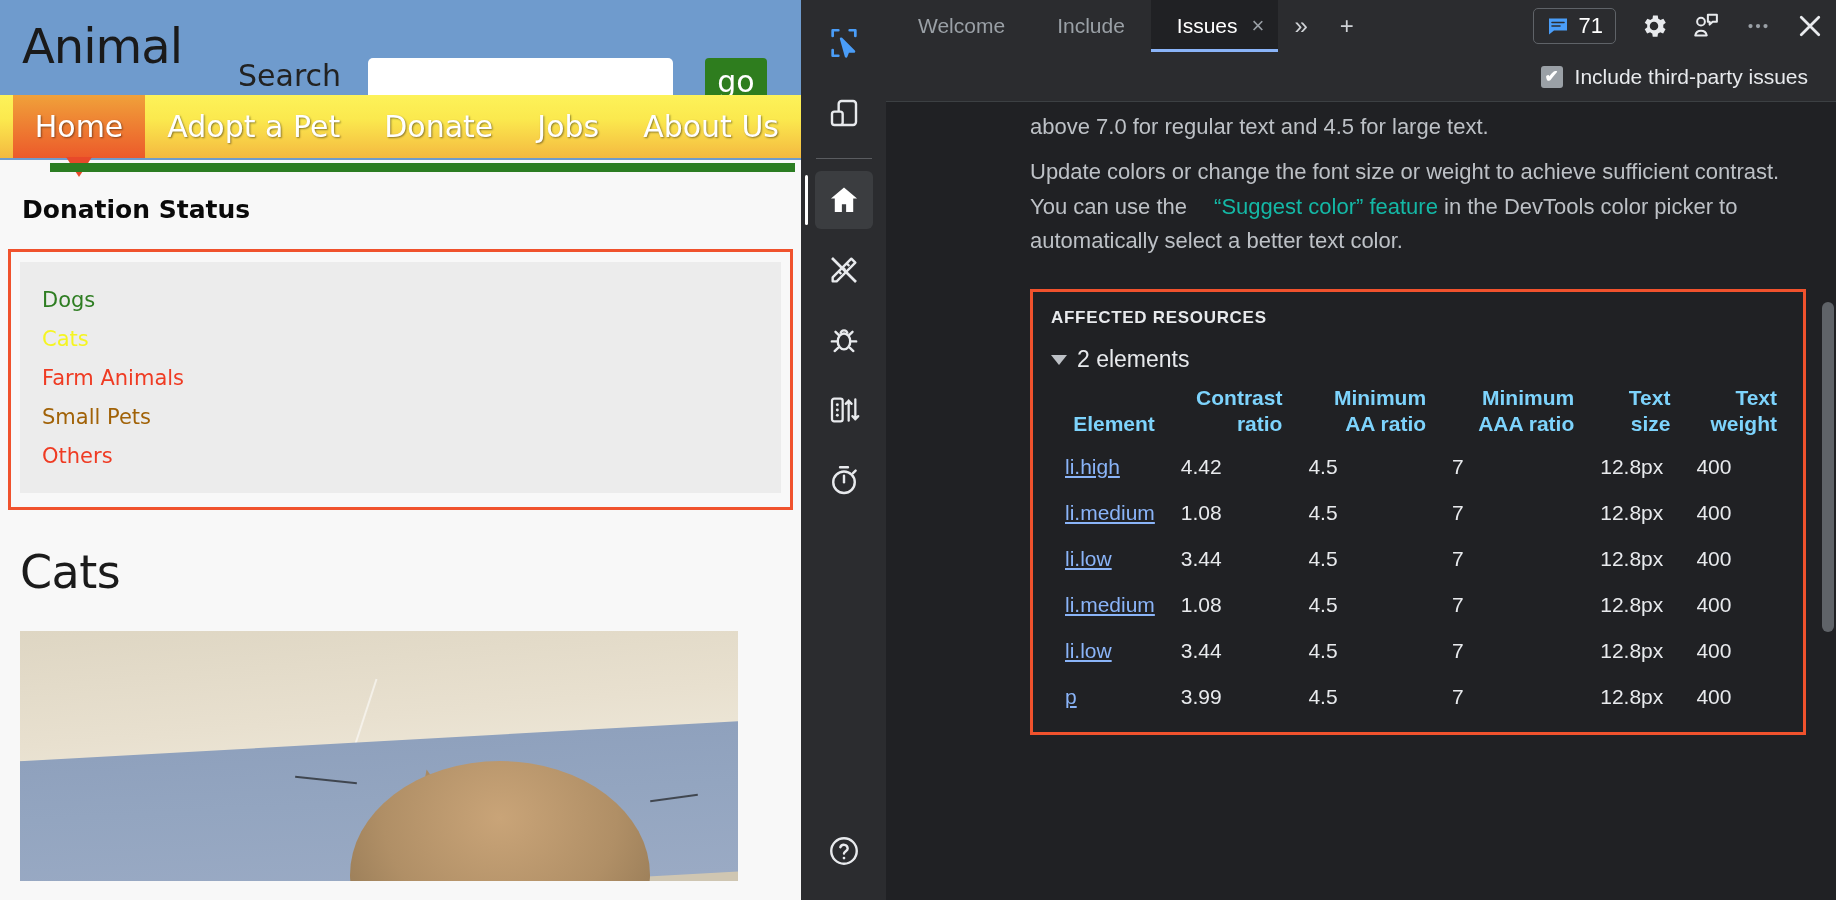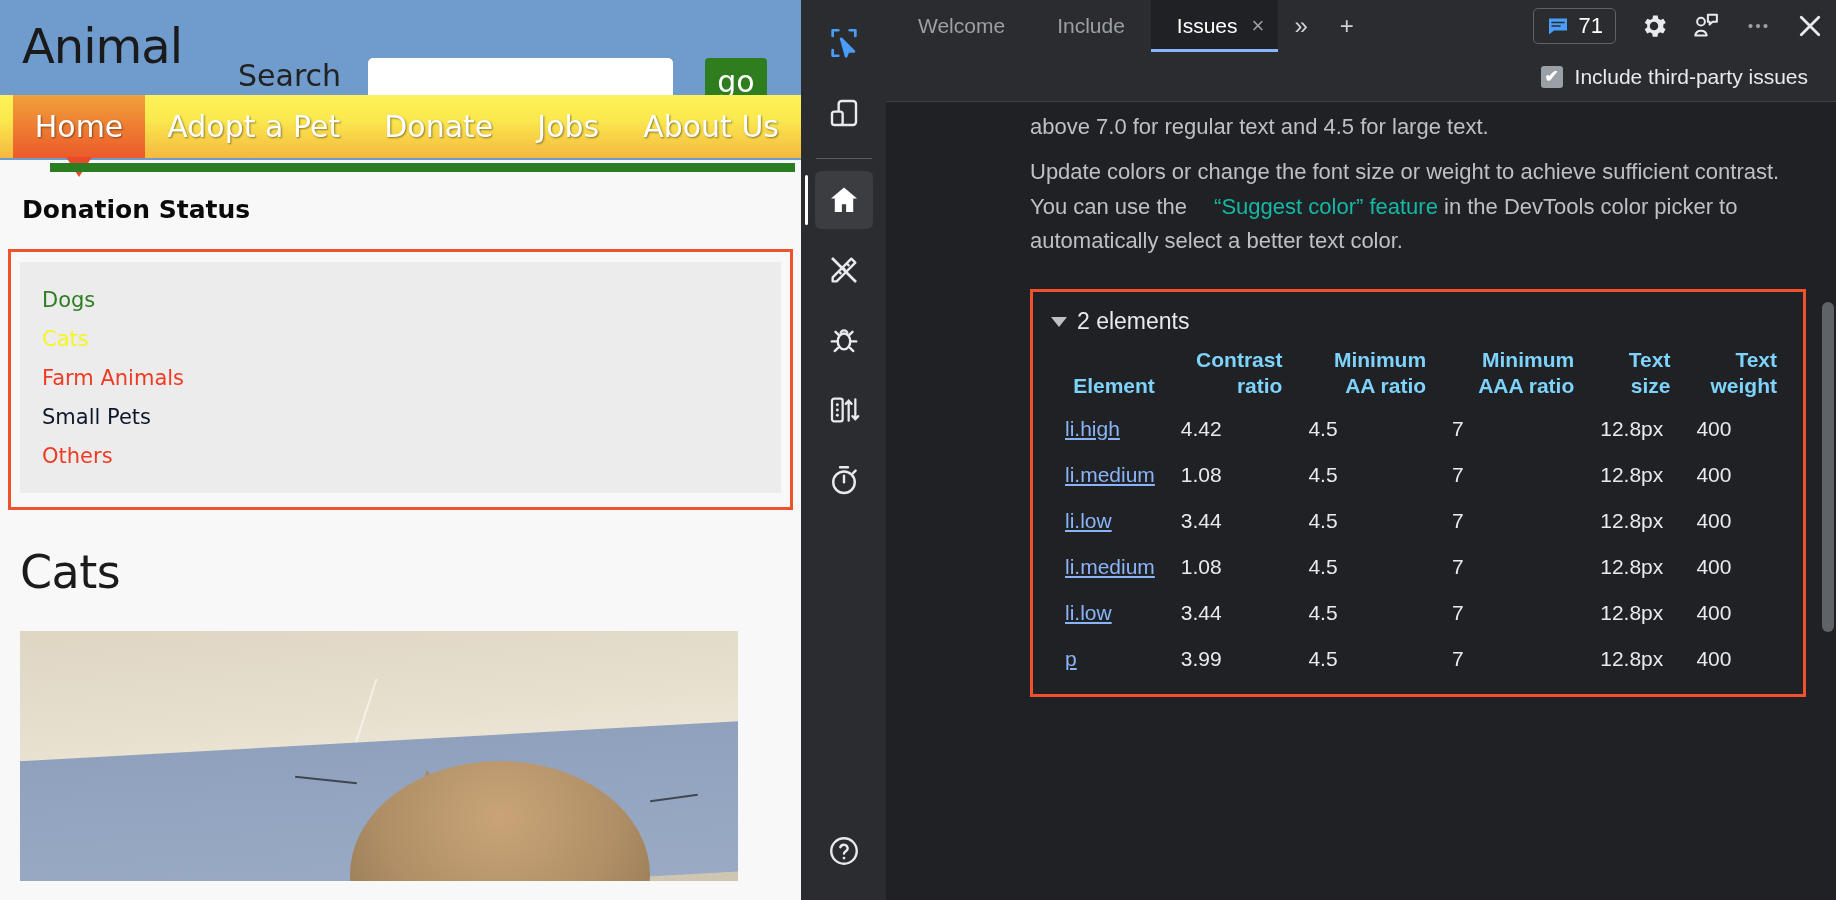--- a/index.html
+++ b/index.html
@@ -432,21 +432,21 @@
     </div>
 
     <div class="content">
       <div class="donation-title">Donation Status</div>
 
       <div class="highlight-box">
         <ul class="status-list">
           <li style="color:#2e7d22">Dogs</li>
           <li style="color:#f5f522">Cats</li>
           <li style="color:#ef3b23">Farm Animals</li>
-          <li style="color:#0f172a">Small Pets</li>
+          <li style="color:#a16207">Small Pets</li>
           <li style="color:#ef3b23">Others</li>
         </ul>
       </div>
 
       <div class="cats-heading">Cats</div>
 
       <div class="cat-photo">
         <div class="ground"></div>
         <div class="crack"></div>
         <div class="crack2"></div>
@@ -593,20 +593,21 @@
 
         <div class="dt-content">
 
           <div class="issue-para first">above 7.0 for regular text and 4.5 for large text.</div>
 
           <div class="issue-para">
             <span>Update colors or change the font size or weight to achieve sufficient contrast. You can use the </span><span class="link-blue">“Suggest color” feature</span><span> in the DevTools color picker to automatically select a better text color.</span>
           </div>
 
           <div class="affected-box">
+            <div class="affected-title">AFFECTED RESOURCES</div>
 
             <div class="elements-toggle">
               <span class="tri"></span>
               <span>2 elements</span>
             </div>
 
             <table class="res">
               <thead>
                 <tr>
                   <th>Element</th>

